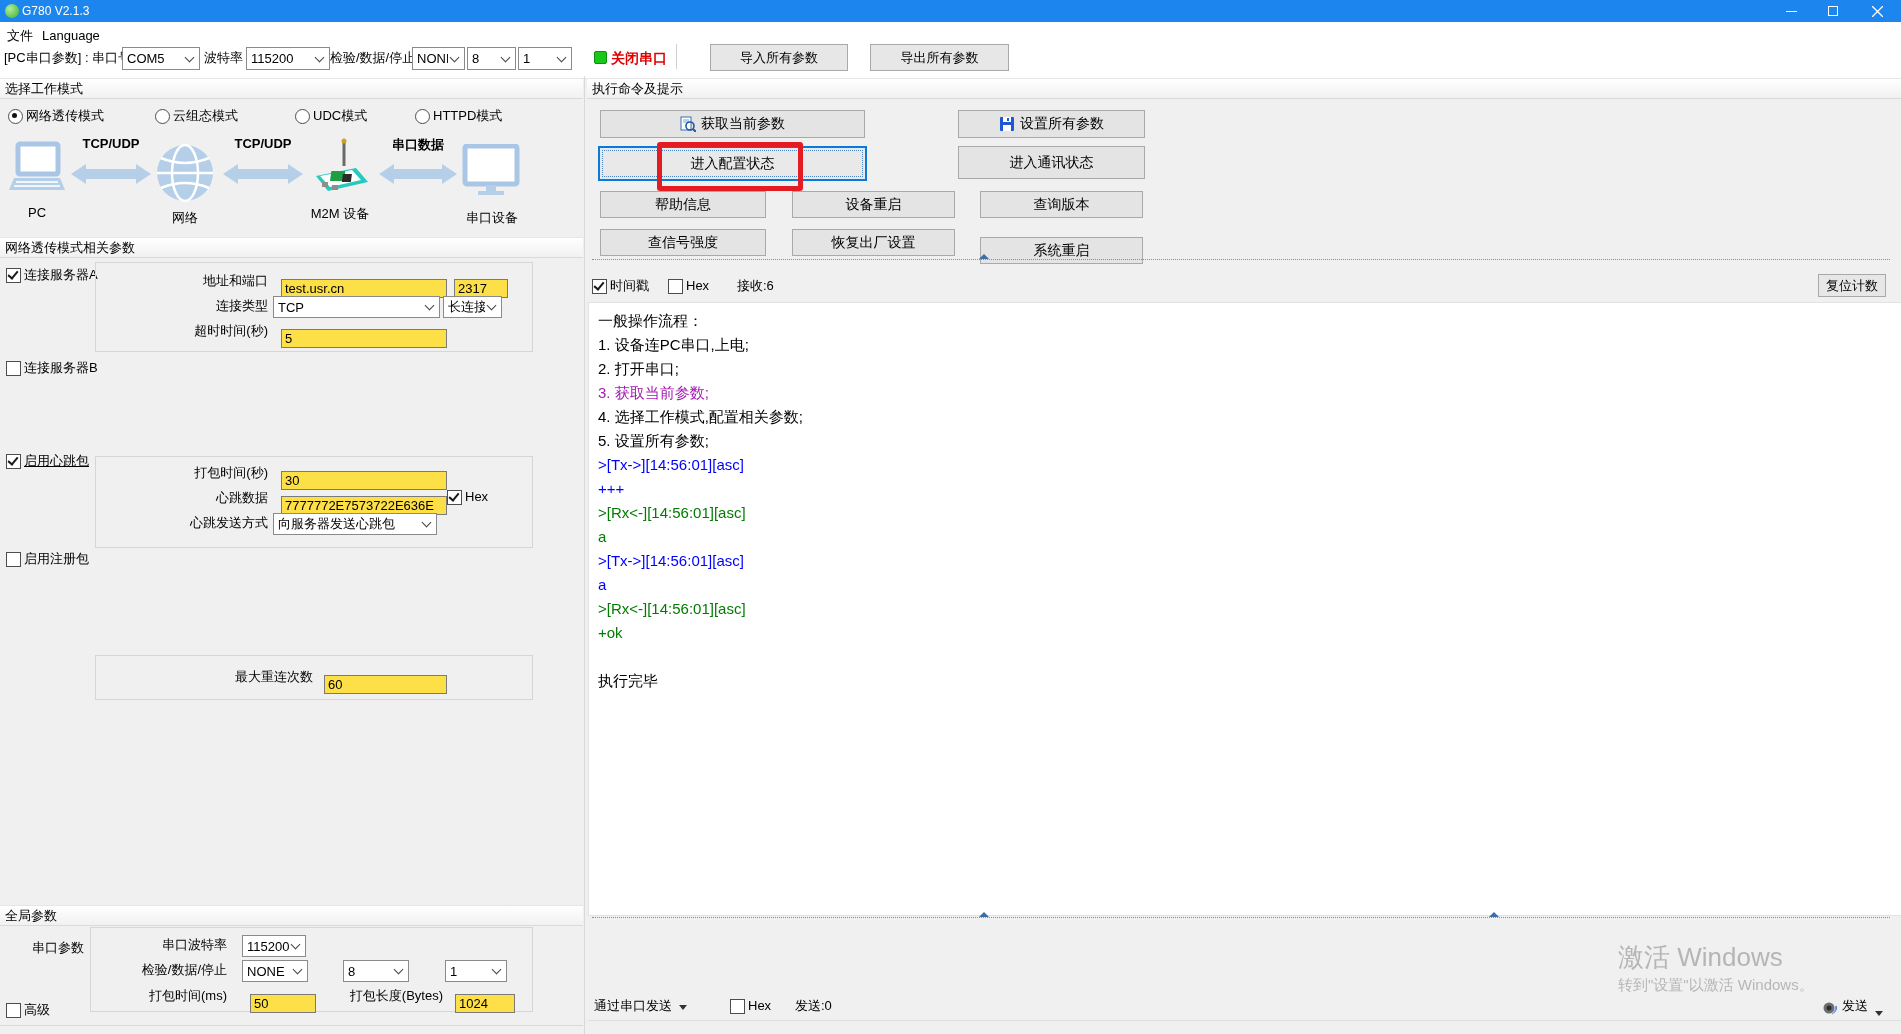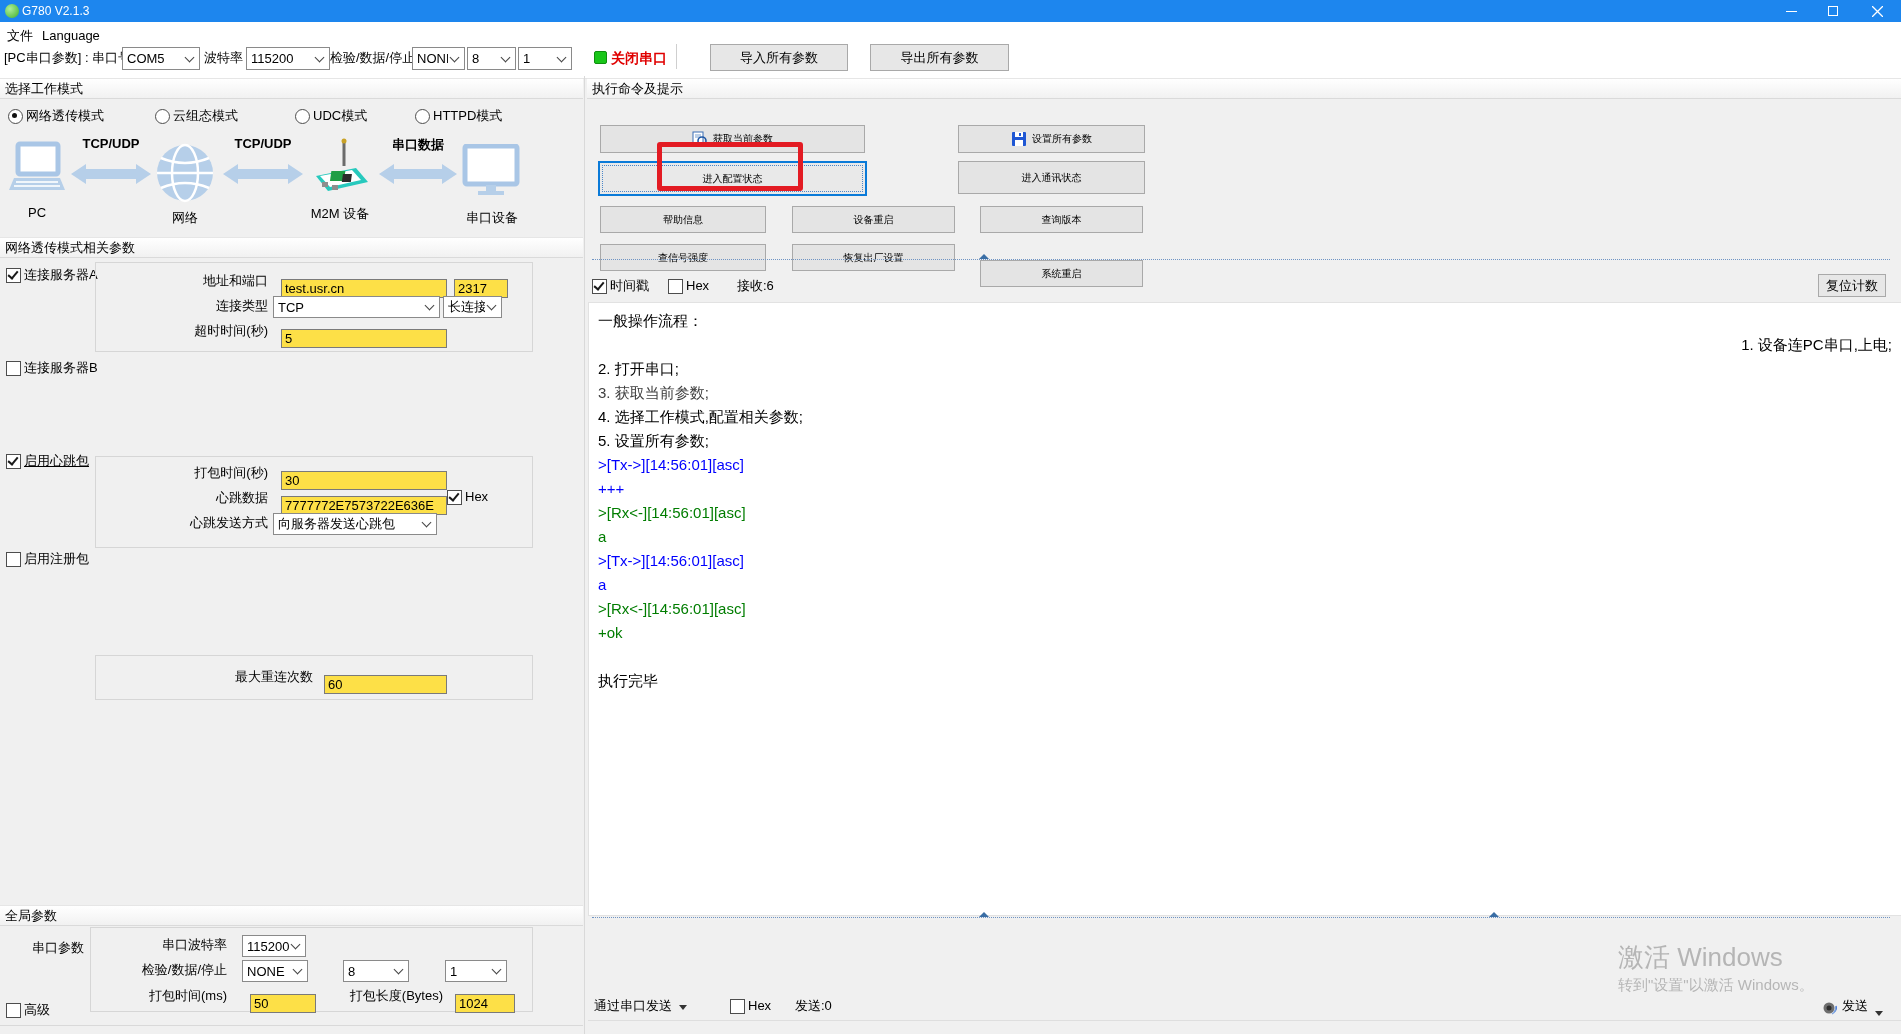--- a/index.html
+++ b/index.html
@@ -14,21 +14,21 @@
   .topstrip{position:absolute;left:0;top:22px;width:1901px;height:56px;background:#ffffff;border-bottom:1px solid #e3e3e3;}
   .menuitem{position:absolute;top:27px;height:18px;line-height:18px;font-size:13px;}
   .lbl{position:absolute;height:20px;line-height:20px;white-space:nowrap;}
   .r{text-align:right;}
   .combo{position:absolute;background:#fff;border:1px solid #8a8a8a;display:flex;align-items:center;}
   .combo-val{flex:1;padding-left:4px;overflow:hidden;white-space:nowrap;}
   .chev{width:16px;height:100%;position:relative;flex:0 0 16px;}
   .chev::after{content:"";position:absolute;right:6px;top:50%;margin-top:-5px;width:6px;height:6px;border-right:1px solid #444;border-bottom:1px solid #444;transform:rotate(45deg);}
   .tbox{position:absolute;background:#fde047;border:1px solid #7a7a7a;font-family:"Liberation Sans",sans-serif;font-size:13px;padding:0 3px;margin:8px;}
   .btn{position:absolute;background:#e7e7e7;border:1px solid #a9a9a9;display:flex;align-items:center;justify-content:center;font-size:13px;cursor:default;white-space:nowrap;}
-  .cmdbtn{font-size:10px;background:#e4e4e4;margin-top:15px;}
+  .cmdbtn{font-size:14px;background:#e4e4e4;}
   .btn-focus{border:2px solid #0a7ad8;outline:1px dotted #4b86c8;outline-offset:-5px;background:#e9e9e9;}
   .redbox{position:absolute;border:5px solid #e31b23;border-radius:3px;background:transparent;pointer-events:none;}
   .cb{position:absolute;width:13px;height:13px;background:#fff;border:1px solid #4d4d4d;}
   .cb.checked::after{content:"";position:absolute;left:3px;top:0px;width:4px;height:8px;border:solid #1a1a1a;border-width:0 2px 2px 0;transform:rotate(40deg);}
   .rb{position:absolute;width:13px;height:13px;background:#fff;border:1px solid #4d4d4d;border-radius:50%;}
   .rb.sel::after{content:"";position:absolute;left:3px;top:3px;width:5px;height:5px;background:#111;border-radius:50%;}
   .ghead{position:absolute;height:19px;line-height:19px;padding-left:5px;background:linear-gradient(#ffffff,#f1f1f1);border-top:1px solid #e6e6e6;border-bottom:1px solid #dadada;font-size:13px;}
   .gbox{position:absolute;border:1px solid #d6d6d6;}
   .vline{position:absolute;width:1px;background:#d9d9d9;}
   .hline{position:absolute;height:1px;background:#d9d9d9;}
@@ -290,42 +290,42 @@
   <div class="btn cmdbtn" style="left:980px;top:191px;width:161px;height:25px;">
       <span>查询版本</span>
     </div>
 
   <div class="btn cmdbtn" style="left:600px;top:229px;width:164px;height:25px;">
       <span>查信号强度</span>
     </div>
   <div class="btn cmdbtn" style="left:792px;top:229px;width:161px;height:25px;">
       <span>恢复出厂设置</span>
     </div>
-  <div class="btn cmdbtn" style="left:980px;top:245px;width:161px;height:25px;">
+  <div class="btn cmdbtn" style="left:980px;top:237px;width:161px;height:25px;">
       <span>系统重启</span>
     </div>
 
   <div class="splitter" style="left:592px;top:259px;width:1298px;"></div>
   <div class="splitmark" style="left:979px;top:254px;"></div>
 
   <span class="cb checked" style="left:592px;top:279px;"></span>
   <div class="lbl" style="left:610px;top:276px;">时间戳</div>
   <span class="cb" style="left:668px;top:279px;"></span>
   <div class="lbl" style="left:686px;top:276px;">Hex</div>
   <div class="lbl" style="left:737px;top:276px;">接收:6</div>
   <div class="btn" style="left:1818px;top:274px;width:66px;height:21px;">
       <span>复位计数</span>
     </div>
 
   <div class="logbox" style="left:588px;top:302px;width:1294px;height:600px;">
 
   <div class="log-line" style="color: rgb(0, 0, 0);">一般操作流程：</div>
-      <div class="log-line" style="color: rgb(0, 0, 0); text-align: right;">1. 设备连PC串口,上电;</div>
+      <div class="log-line" style="color: rgb(0, 0, 0);">1. 设备连PC串口,上电;</div>
       <div class="log-line" style="color: rgb(0, 0, 0);">2. 打开串口;</div>
-      <div class="log-line" style="color: #404040;">3. 获取当前参数;</div>
+      <div class="log-line" style="color: #a21caf;">3. 获取当前参数;</div>
       <div class="log-line" style="color: rgb(0, 0, 0);">4. 选择工作模式,配置相关参数;</div>
       <div class="log-line" style="color: rgb(0, 0, 0);">5. 设置所有参数;</div>
       <div class="log-line" style="color: rgb(0, 0, 254);">&gt;[Tx-&gt;][14:56:01][asc]</div>
       <div class="log-line" style="color: rgb(0, 0, 254);">+++</div>
       <div class="log-line" style="color: rgb(0, 125, 0);">&gt;[Rx&lt;-][14:56:01][asc]</div>
       <div class="log-line" style="color: rgb(0, 125, 0);">a</div>
       <div class="log-line" style="color: rgb(0, 0, 254);">&gt;[Tx-&gt;][14:56:01][asc]</div>
       <div class="log-line" style="color: rgb(0, 0, 254);">a</div>
       <div class="log-line" style="color: rgb(0, 125, 0);">&gt;[Rx&lt;-][14:56:01][asc]</div>
       <div class="log-line" style="color: rgb(0, 125, 0);">+ok</div>

